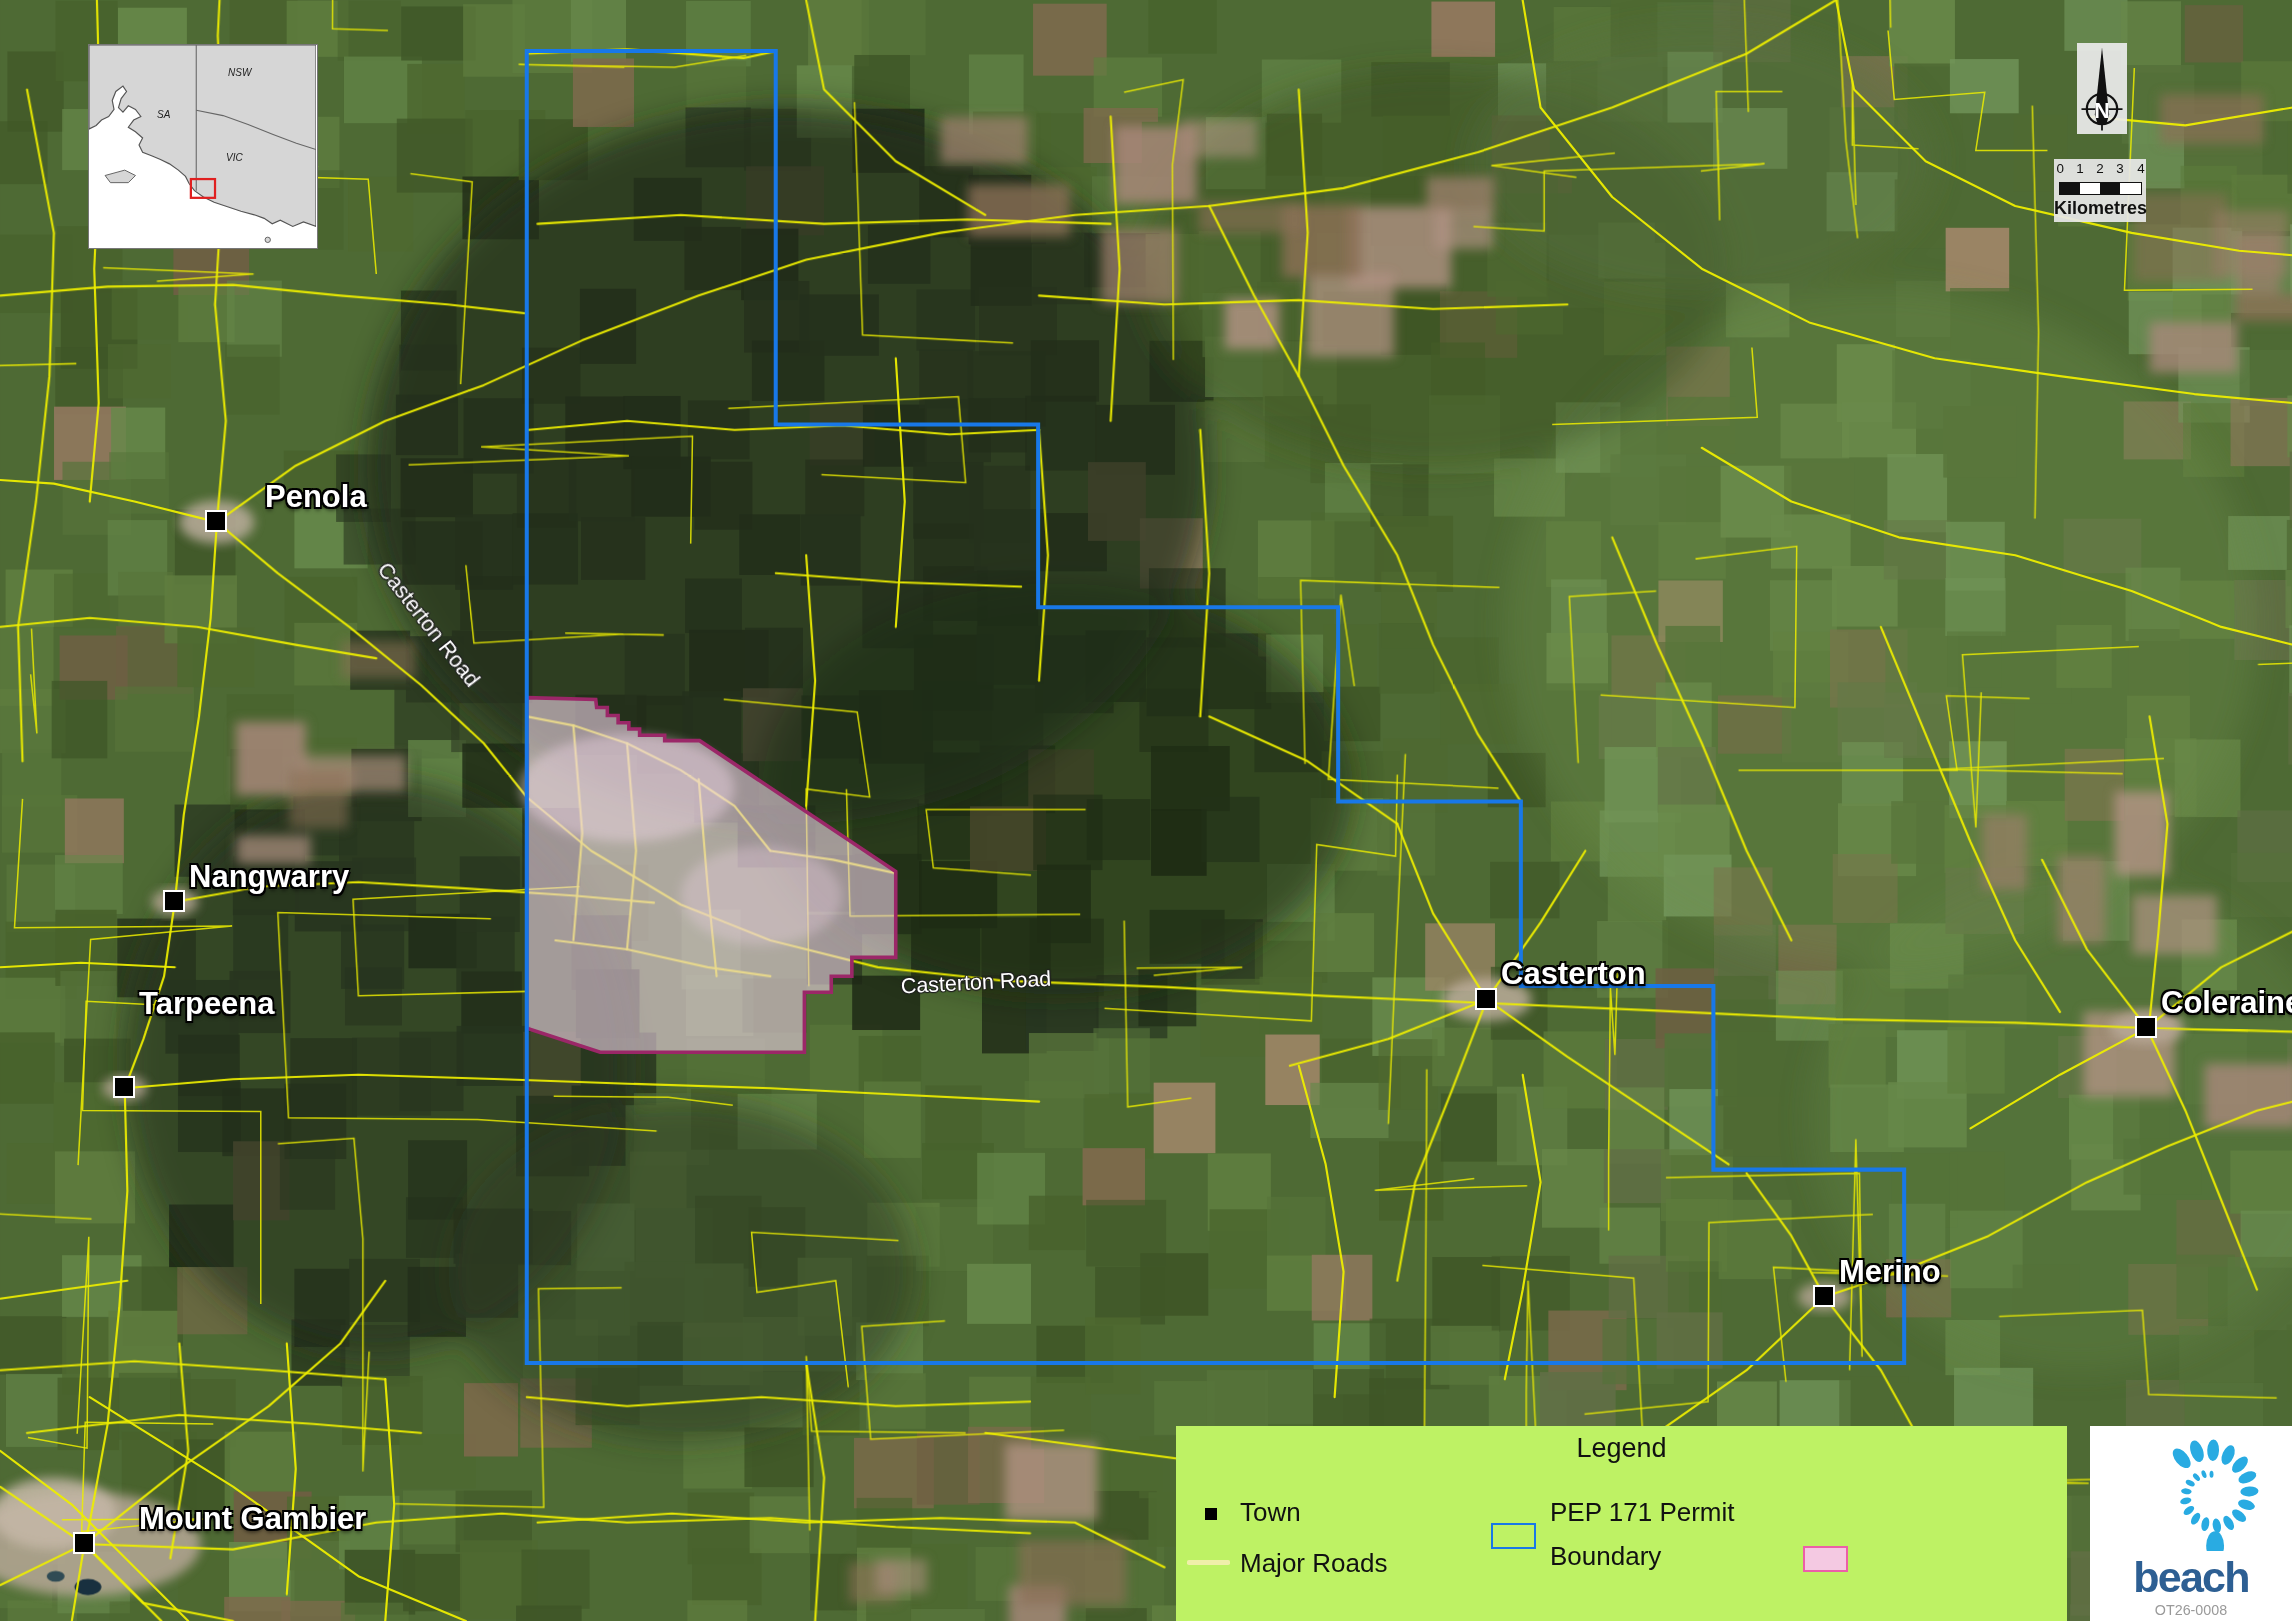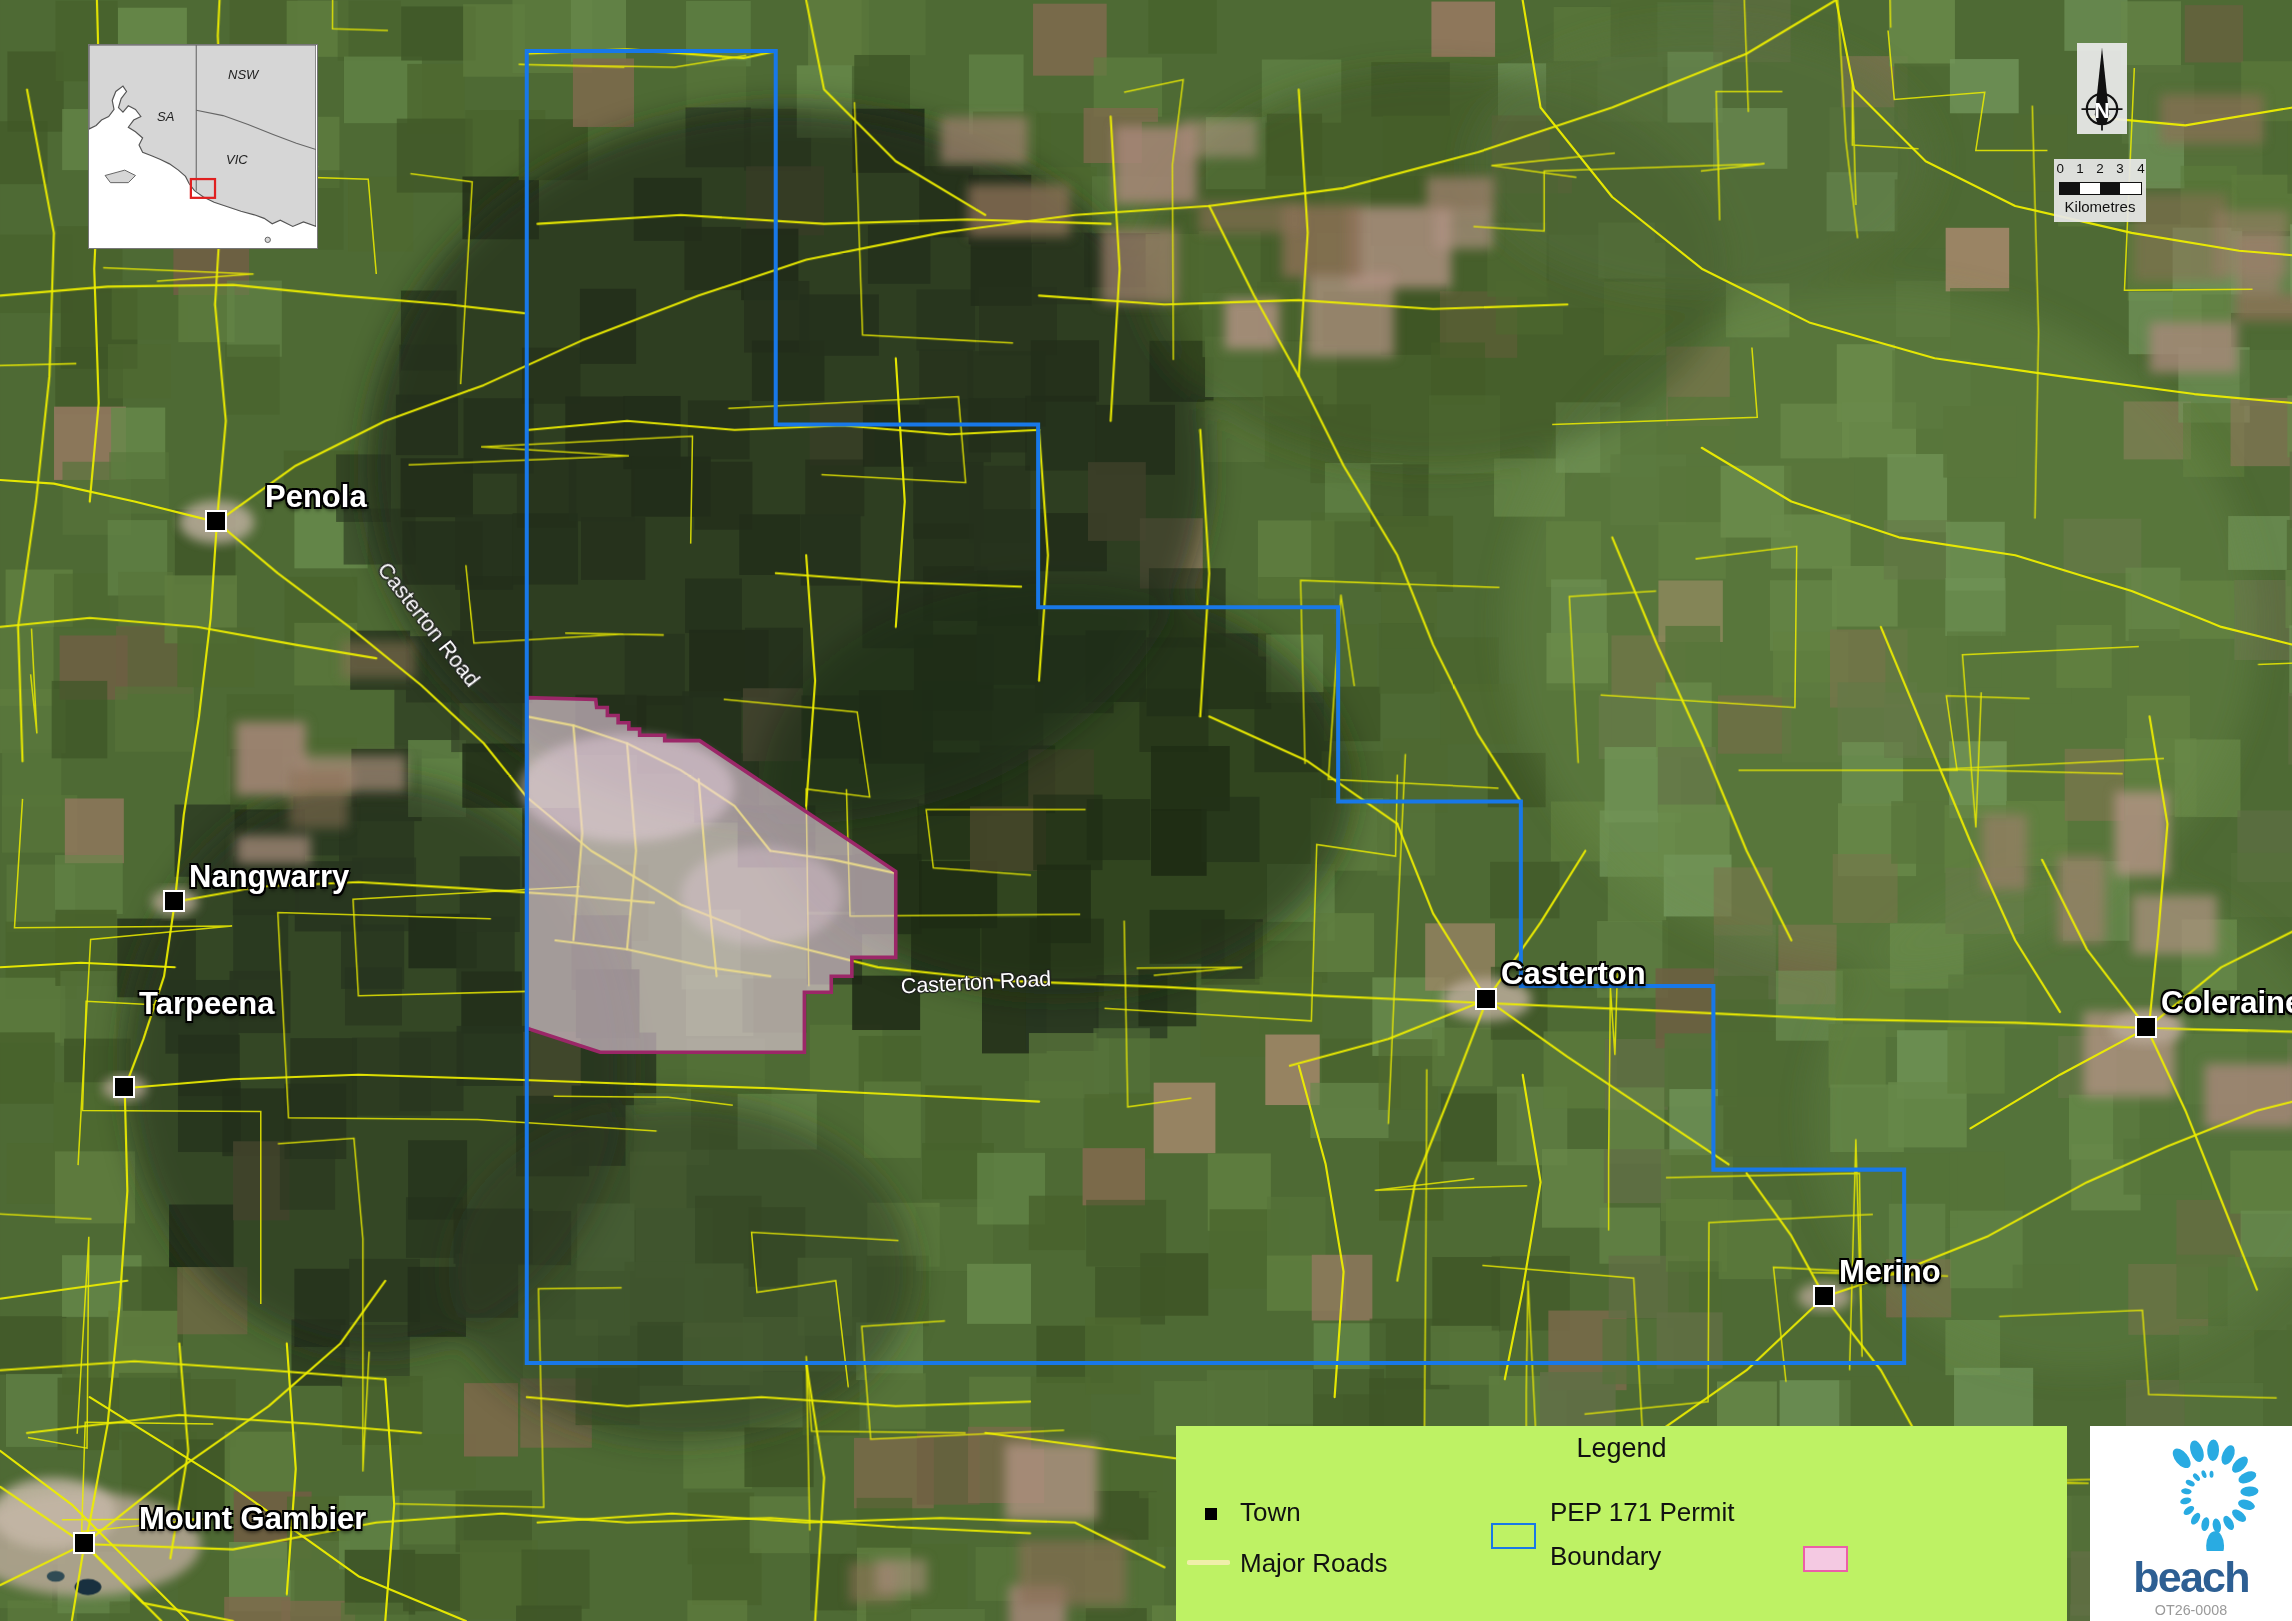--- a/index.html
+++ b/index.html
@@ -9,32 +9,32 @@
   
   .town-marker{position:absolute;width:18px;height:18px;background:#000;
                border:2.7px solid #fff;box-sizing:content-box;}
   .town-label{position:absolute;color:#fff;font-weight:bold;font-size:31px;white-space:nowrap;
               text-shadow:-1.8px -1.8px 0 #000,1.8px -1.8px 0 #000,-1.8px 1.8px 0 #000,1.8px 1.8px 0 #000,0 2.7px 4.5px rgba(0,0,0,.7);}
   .road-label{position:absolute;color:#fff;font-size:21.5px;white-space:nowrap;
               text-shadow:-0.9px -0.9px 0.9px #222,0.9px -0.9px 0.9px #222,-0.9px 0.9px 0.9px #222,0.9px 0.9px 0.9px #222;}
   
   #inset{position:absolute;left:88px;top:44px;width:230px;height:205px;background:#fff;
          border:1.3px solid #777;box-sizing:border-box;}
-  .inset-label{position:absolute;font-style:italic;font-size:13px;color:#222;}
+  .inset-label{position:absolute;font-style:italic;font-size:10px;color:#222;}
   
   #north-box{position:absolute;left:2077px;top:43px;width:50px;height:91px;
              background:rgba(235,235,235,.92);}
   
   #scalebar{position:absolute;left:2054px;top:159px;width:92px;height:63px;
             background:rgba(231,231,231,.93);}
   .sb-tick{position:absolute;top:1.8px;font-size:13.4px;color:#111;transform:translateX(-50%);}
   #sb-bar{position:absolute;left:4.5px;top:23px;width:81px;height:10.7px;border:1.8px solid #111;
           display:flex;box-sizing:content-box;}
   #sb-bar div{flex:1;}
-  #sb-unit{position:absolute;left:0;right:0;top:39px;text-align:center;font-size:15px;color:#111;}
+  #sb-unit{position:absolute;left:0;right:0;top:39px;text-align:center;font-size:18px;color:#111;font-weight:bold;}
   
   #legend{position:absolute;left:1176px;top:1426px;width:891px;height:195px;background:#bef264;}
   #legend-title{position:absolute;left:0;right:0;top:7.2px;text-align:center;
                 font-size:27px;color:#111;}
   .lg-label{position:absolute;font-size:26px;color:#111;line-height:44px;}
   #lg-town-swatch{position:absolute;left:29px;top:82px;width:11.6px;height:11.6px;background:#000;}
   #lg-road-swatch{position:absolute;left:10.7px;top:134px;width:43px;height:4.5px;background:#EFEFA9;border-radius:1.8px;}
   #lg-pep-swatch{position:absolute;left:315px;top:97px;width:41px;height:21.5px;
                  border:2.7px solid #1878E8;background:transparent;}
   #lg-survey-swatch{position:absolute;left:627px;top:120px;width:41px;height:21.5px;

